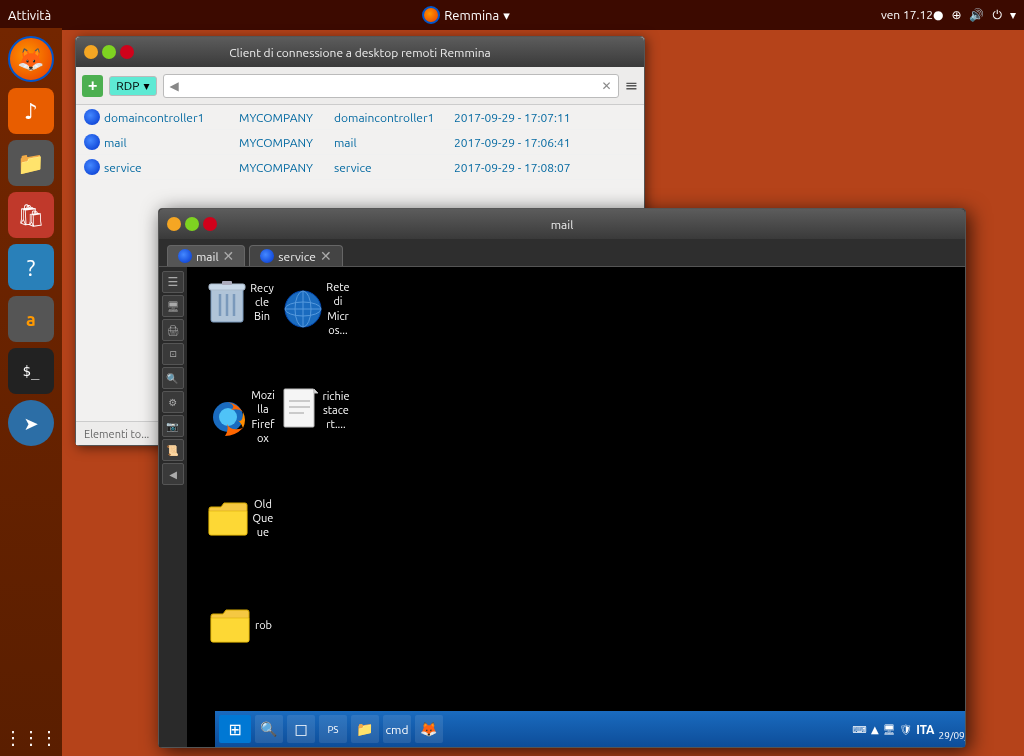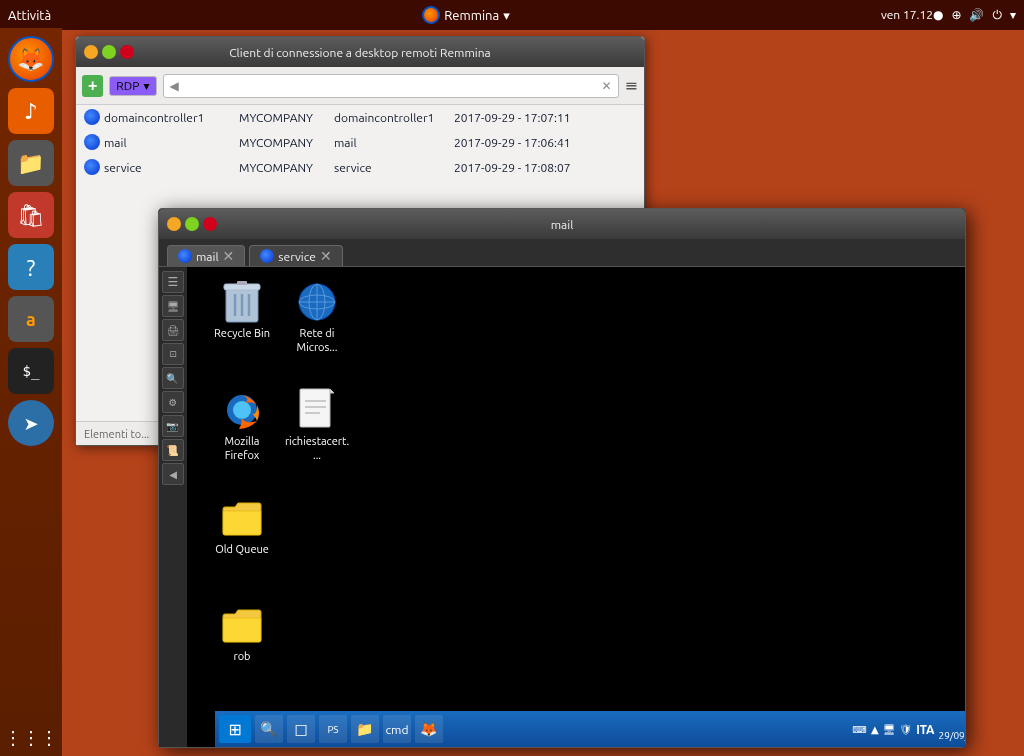--- a/index.html
+++ b/index.html
@@ -155,21 +155,21 @@
       color: #fff;
       border: none;
       border-radius: 3px;
       padding: 3px 6px;
       cursor: pointer;
       font-size: 16px;
       font-weight: bold;
       line-height: 1;
     }
     .rdp-dropdown {
-      background: #8b5cf6;
+      background: #5eead4;
       border: 1px solid #bbb;
       border-radius: 3px;
       padding: 2px 6px;
       font-size: 12px;
       display: flex;
       align-items: center;
       gap: 4px;
       cursor: pointer;
     }
     .search-box {
@@ -211,21 +211,21 @@
     .col-group { width: 95px; }
     .col-server { width: 120px; }
     .col-last { flex: 1; }
     .sort-arrow { color: #888; margin-left: 3px; }
 
     .remmina-row {
       display: flex;
       align-items: center;
       padding: 4px 8px;
       font-size: 12px;
-      color: #0f172a;
+      color: #0369a1;
       cursor: pointer;
       border-bottom: 1px solid #f0f0f0;
     }
     .row-icon {
       width: 16px;
       height: 16px;
       margin-right: 4px;
       border-radius: 50%;
       background: radial-gradient(circle at 40% 40%, #4488ff, #0033cc);
       flex-shrink: 0;
@@ -353,21 +353,21 @@
       flex: 1;
       background: #000;
       position: relative;
       overflow: hidden;
     }
 
     
     .desktop-icon {
       position: absolute;
       display: flex;
-      flex-direction: column;
+      flex-direction: row;
       align-items: center;
       cursor: pointer;
       width: 70px;
     }
     .icon-img {
       width: 46px;
       height: 46px;
       display: flex;
       align-items: center;
       justify-content: center;

